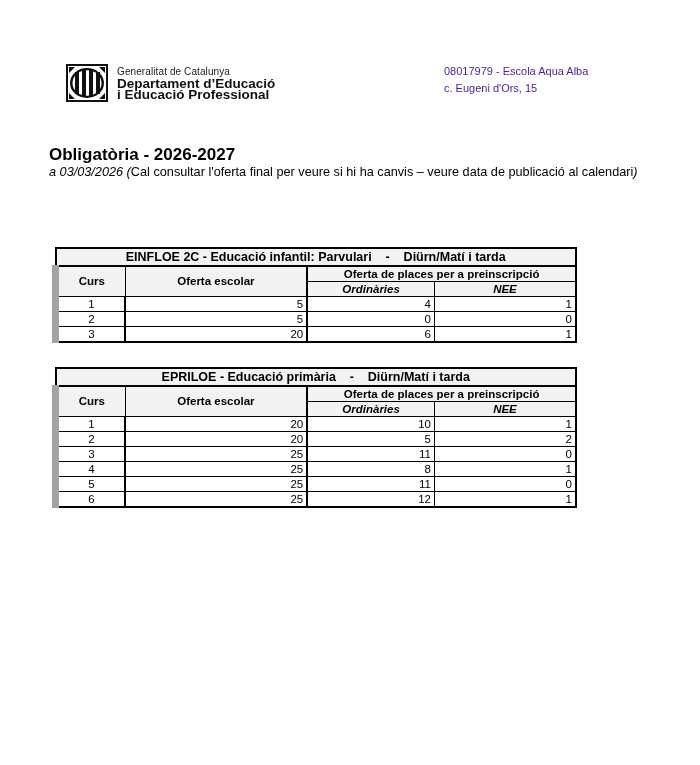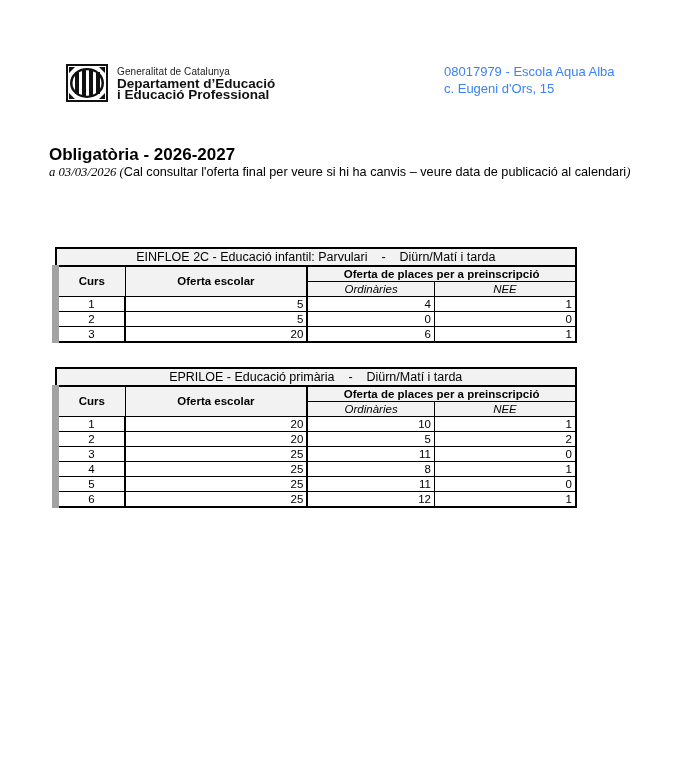--- a/index.html
+++ b/index.html
@@ -2,30 +2,30 @@
 <html><head>
 <meta charset="utf-8">
 <style>
   html, body { margin:0; padding:0; background:#ffffff; }
   body { width:700px; height:765px; position:relative; overflow:hidden; font-family:"Liberation Sans", sans-serif; color:#000; }
   .logo { position:absolute; left:66px; top:64px; width:260px; height:40px; }
   .logo-emblem { position:absolute; left:0; top:0; width:42px; height:38px; }
   .logo-text { position:absolute; left:51px; top:2px; line-height:11.5px; }
   .logo-line1 { font-size:10px; color:#222; letter-spacing:0.1px; }
   .logo-line2, .logo-line3 { font-size:13.5px; font-weight:bold; color:#111; }
-  .school { position:absolute; left:444px; top:63px; font-size:13px; line-height:17px; color:#3b82f6; }
+  .school { position:absolute; left:444px; top:63px; font-size:11px; line-height:17px; color:#4c1d95; }
   .heading { position:absolute; left:49px; top:146px; }
   .h1 { font-size:17px; font-weight:bold; line-height:18px; }
   .note { font-size:12.7px; line-height:15px; margin-top:1px; white-space:nowrap; }
-  .note i { font-style:italic;font-family:Liberation Serif, serif; }
+  .note i { font-style:italic; }
   table.offer { position:absolute; left:52px; border-collapse:collapse; width:525px; font-size:11.5px; }
   table.offer td, table.offer th { border:1px solid #000; padding:0 3px; height:14px; line-height:13px; }
-  table.offer tr.title-row th { background:#f2f2f2; font-size:12.5px; font-weight:normal; height:16px; border:2px solid #000; border-bottom:2px solid #000; }
+  table.offer tr.title-row th { background:#f2f2f2; font-size:12.5px; font-weight:bold; height:16px; border:2px solid #000; border-bottom:2px solid #000; }
   table.offer th.h { background:#f2f2f2; font-weight:bold; }
-  table.offer th.sub { background:#f2f2f2; font-weight:normal; font-style:italic; }
+  table.offer th.sub { background:#f2f2f2; font-weight:bold; font-style:italic; }
   table.offer td.c { text-align:center; }
   table.offer td.r { text-align:right; }
   table.offer .lb { border-left:7px solid #a3a3a3;margin-top:31px; }
   table.offer .rb { border-right:2px solid #000;margin-top:40px; }
   table.offer tr:last-child td { border-bottom:2px solid #000; }
   table.offer .vsep { border-right:2px solid #000; }
   col.c1 { width:70px; } col.c2 { width:184px; } col.c3 { width:128px; } col.c4 { width:143px; }
   #t1 { top:247px; }
   #t2 { top:367px; }
 </style>

